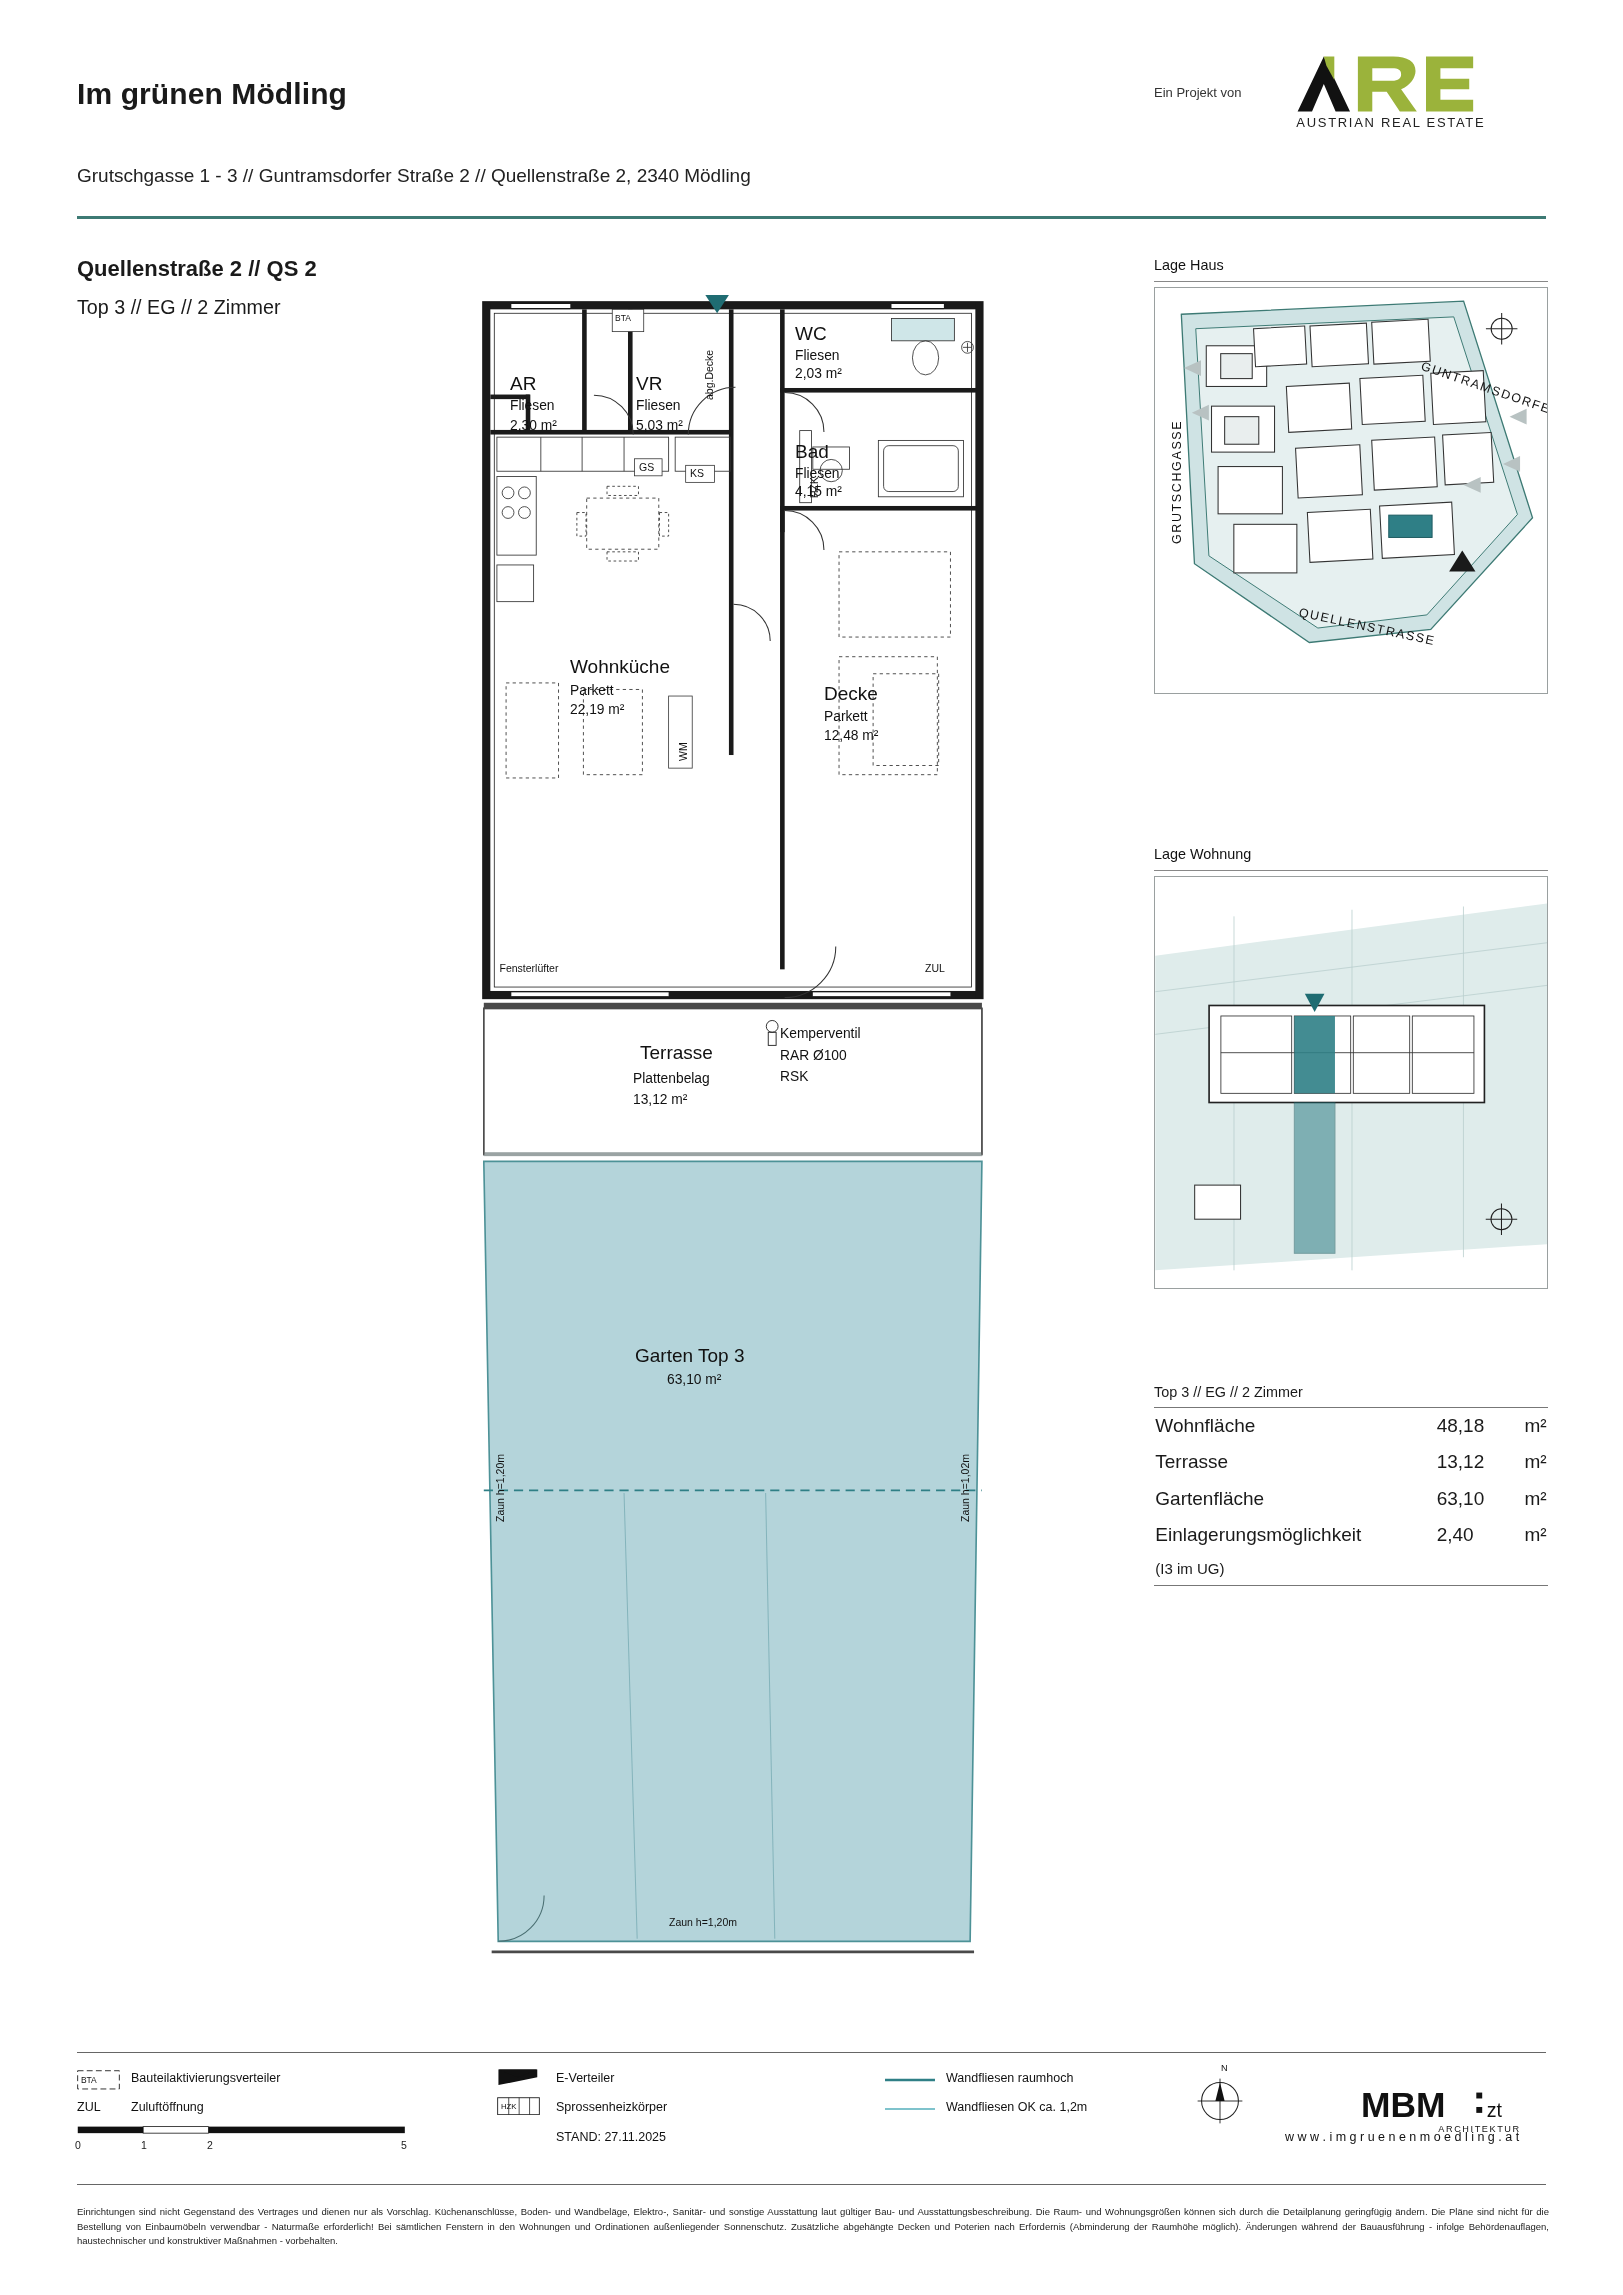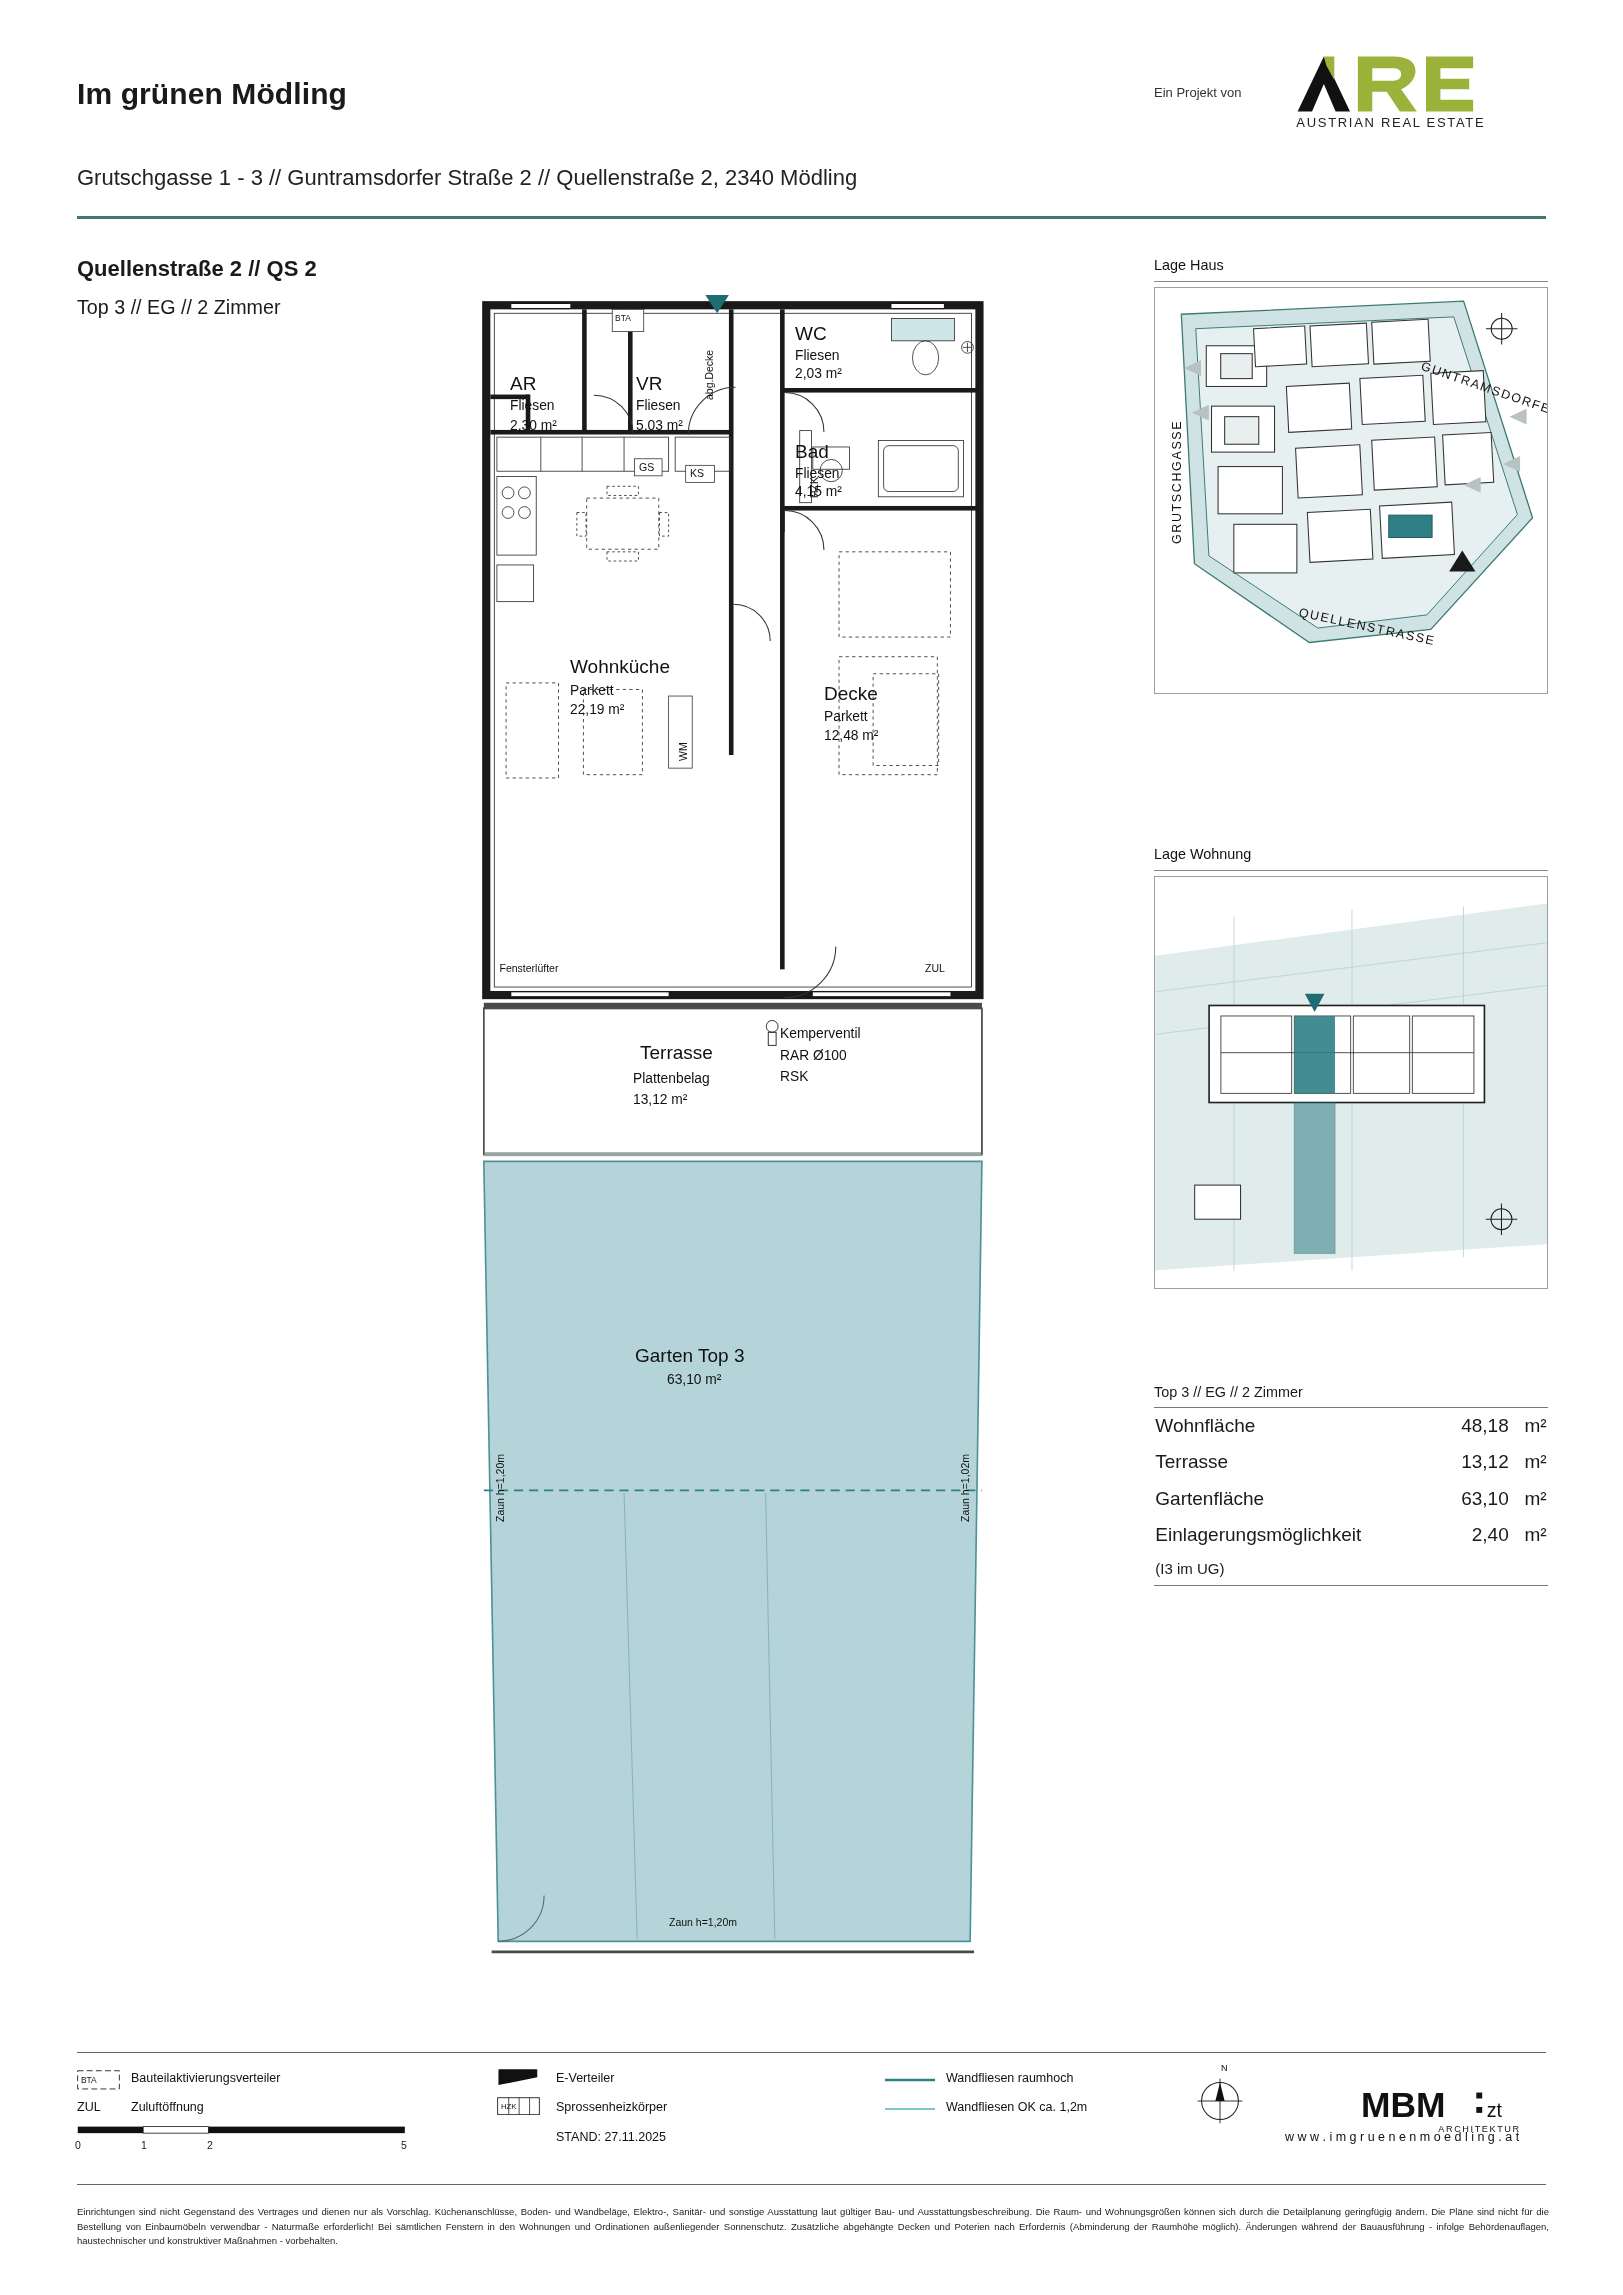--- a/index.html
+++ b/index.html
@@ -14,21 +14,21 @@
   }
   .page { position:absolute; inset:0; }
 
   
   .hdr-title {
     position:absolute; left:77px; top:77px;
     font-size:30px; font-weight:bold; letter-spacing:0.1px;
   }
   .hdr-sub {
     position:absolute; left:77px; top:165px;
-    font-size:22px; font-weight:normal; color:#222;
+    font-size:19px; font-weight:normal; color:#222;
   }
   .hdr-projekt {
     position:absolute; left:1154px; top:85px;
     font-size:13px; color:#333;
   }
   .logo-wrap { position:absolute; left:1295px; top:51px; width:262px; height:85px; }
   .logo-mark { position:absolute; left:0; top:0; }
   .logo-sub {
     position:absolute; left:1.3px; top:64px;
     font-size:13px; letter-spacing:1.7px; color:#222; font-weight:normal;
@@ -66,21 +66,21 @@
   .fp-txt.sm { font-size:10.5px; }
   .fp-txt.xs { font-size:8.5px; }
   .rot90 { transform:rotate(-90deg); transform-origin:left top; white-space:nowrap; }
 
   
   .tbl { position:absolute; left:1154px; top:1384px; width:394px; }
   .tbl-head { font-size:14.4px; padding-bottom:6.6px; }
   .tbl-rule { height:1.3px; background:#777; }
   .tbl-row { display:flex; align-items:baseline; font-size:19px; padding:7.2px 1.3px 7.2px 1.3px; }
   .tbl-row .k { flex:1; }
-  .tbl-row .v { width:72px; text-align:right; }
+  .tbl-row .v { width:72px; text-align:left; }
   .tbl-row .u { width:38px; text-align:right; }
   .tbl-note { font-size:15px; padding:6.6px 1.3px 7.9px 1.3px; }
 
   
   .footer-rule { position:absolute; left:77px; width:1469px; height:1.3px; background:#666; }
   .lg-txt { position:absolute; font-size:12.5px; color:#111; }
   .lg-txt.sm { font-size:9.2px; }
   .scale-num { position:absolute; font-size:10.5px; }
   .disclaimer {
     position:absolute; left:77px; top:2205px; width:1472px;

